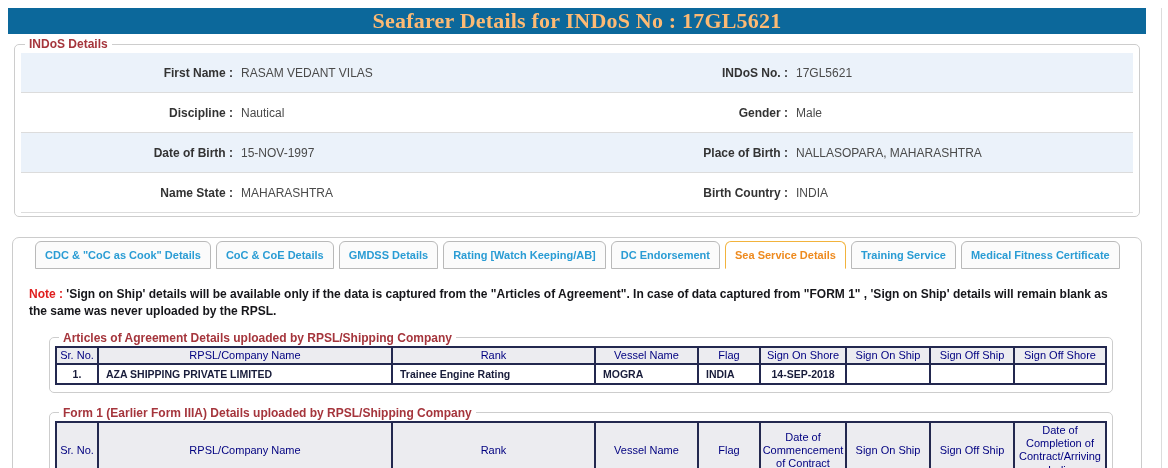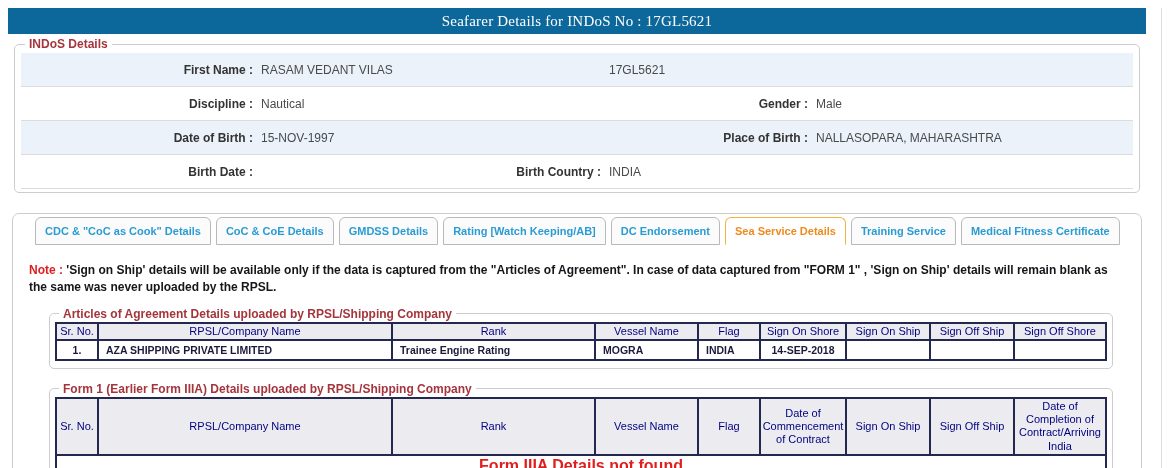--- a/index.html
+++ b/index.html
@@ -9,31 +9,31 @@
   }
   *{box-sizing:border-box; margin:0; padding:0;}
   html,body{width:1168px; height:468px; background:#fff; overflow:hidden;
     font-family:"Liberation Sans", sans-serif;}
   .page{position:relative; width:1168px; height:468px;}
   .right-divider{position:absolute; top:0; right:6px; width:1px; height:468px; background:#dcdcdc;}
 
   
   .title-bar{margin:8px 22px 0 8px; height:26px; line-height:26px;
     background:var(--header-bg); text-align:center;}
-  .title-bar span{color:#ffffff; font-family:"Liberation Serif", serif;
-    font-weight:normal; font-size:15px; letter-spacing:.2px;}
+  .title-bar span{color:#fdba74; font-family:"Liberation Serif", serif;
+    font-weight:bold; font-size:22px; letter-spacing:.2px;}
 
   
   fieldset{border:1px solid #cdcdcd; border-radius:5px;}
   legend{color:var(--maroon); font-weight:bold; font-size:12px; padding:0 4px; margin-left:4px;}
 
   
   .indos{margin:3px 28px 0 14px; padding:2px 6px 3px 6px; background:#fff;}
   .i-row{display:grid; grid-template-columns:212px 348px 207px 1fr;
-    height:34px; align-items:center; border-bottom:1px solid #dcdcdc; background:#fff;padding-left:20px;}
+    height:40px; align-items:center; border-bottom:1px solid #dcdcdc; background:#fff;}
   .i-row.alt{background:var(--stripe);}
   .i-row .lbl{text-align:right; font-weight:bold; font-size:12px; color:#333;}
   .i-row .val{padding-left:8px; font-size:12px; color:#4a4a4a;}
 
   
   .tab-panel{margin:20px 26px 0 12px; border:1px solid #ccc; border-radius:7px;
     min-height:289px; background:#fff;}
   .tab-strip{display:flex; gap:5px; padding:3px 0 0 22px;}
   .tab{height:28px; line-height:27px; padding:0 9px; white-space:nowrap;
     border:1px solid #b9b9b9; border-radius:6px 6px 0 0; background:#fbfbfb;
@@ -65,36 +65,38 @@
 
   <div class="title-bar">
     <span>Seafarer Details for INDoS No : 17GL5621</span>
   </div>
 
   <fieldset class="indos">
     <legend>INDoS Details</legend>
     <div class="i-row alt">
       <span class="lbl">First Name :</span>
       <span class="val">RASAM VEDANT VILAS</span>
+      <span class="lbl">INDoS No. :</span>
       <span class="val">17GL5621</span>
     </div>
     <div class="i-row">
       <span class="lbl">Discipline :</span>
       <span class="val">Nautical</span>
       <span class="lbl">Gender :</span>
       <span class="val">Male</span>
     </div>
     <div class="i-row alt">
       <span class="lbl">Date of Birth :</span>
       <span class="val">15-NOV-1997</span>
       <span class="lbl">Place of Birth :</span>
       <span class="val">NALLASOPARA, MAHARASHTRA</span>
     </div>
     <div class="i-row">
-      <span class="lbl">Birth Date :</span>
+      <span class="lbl">Name State :</span>
+      <span class="val">MAHARASHTRA</span>
       <span class="lbl">Birth Country :</span>
       <span class="val">INDIA</span>
     </div>
   </fieldset>
 
   <div class="tab-panel">
     <div class="tab-strip">
       <div class="tab">CDC &amp; "CoC as Cook" Details</div>
       <div class="tab">CoC &amp; CoE Details</div>
       <div class="tab">GMDSS Details</div>

